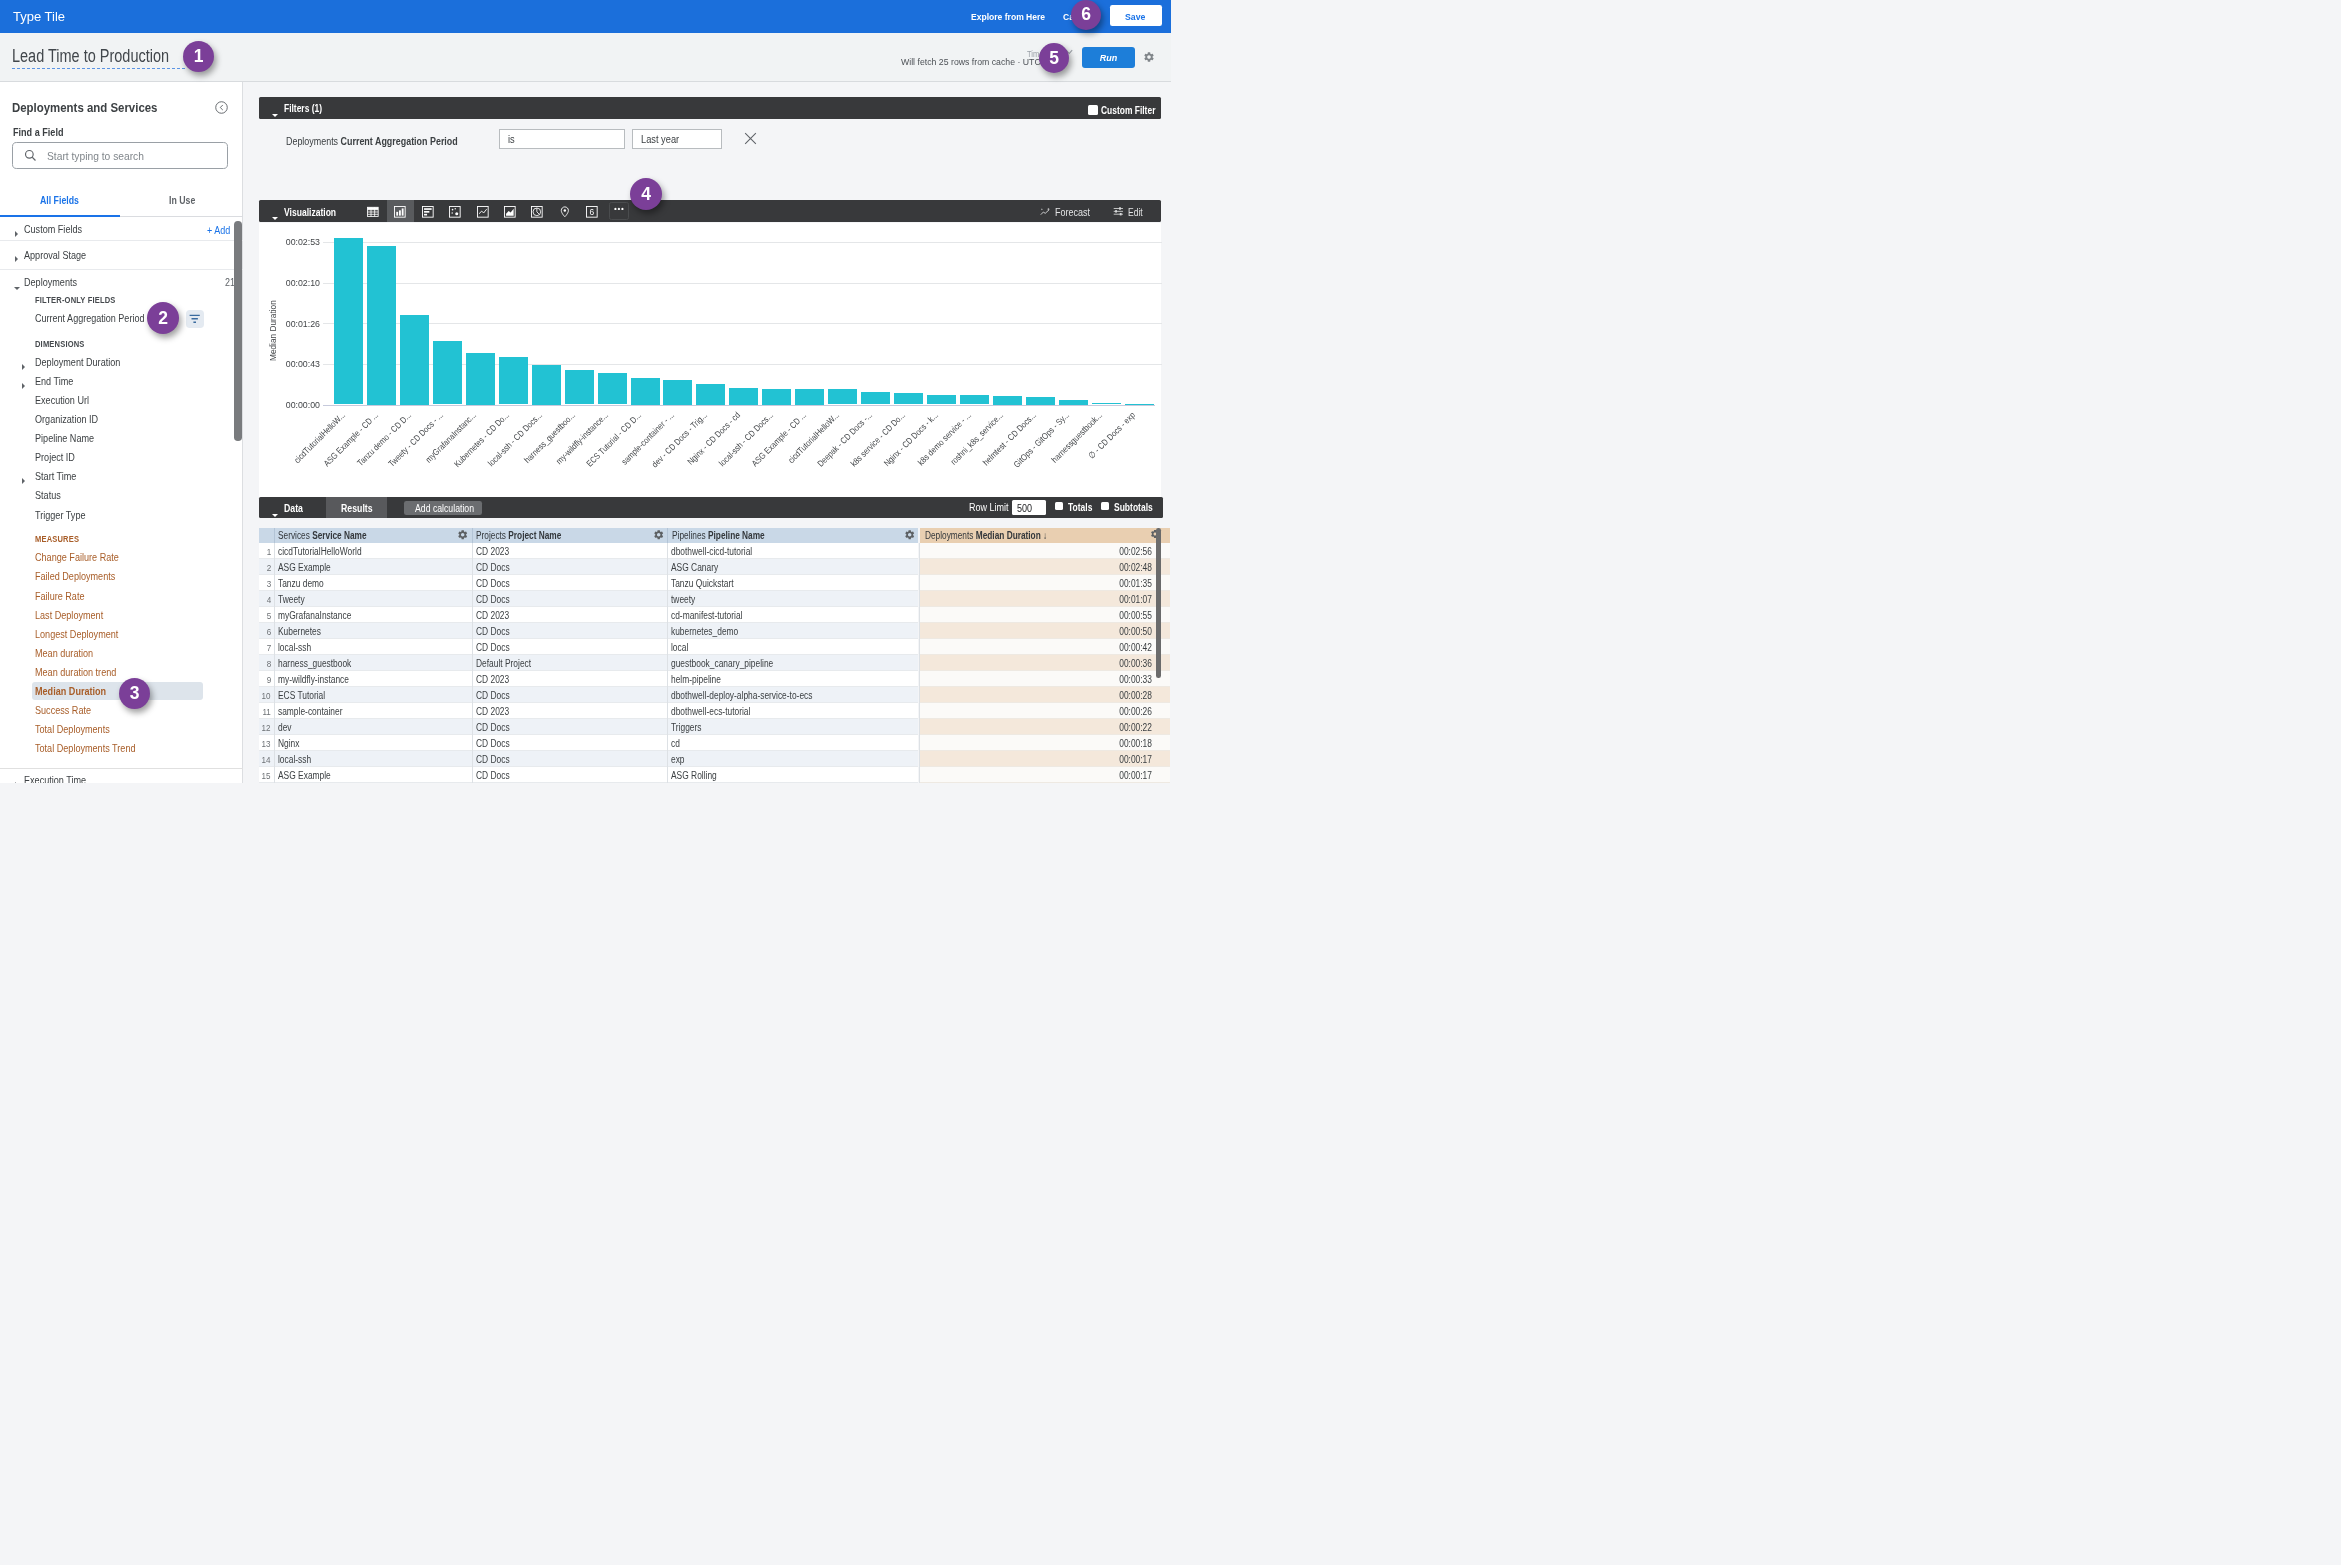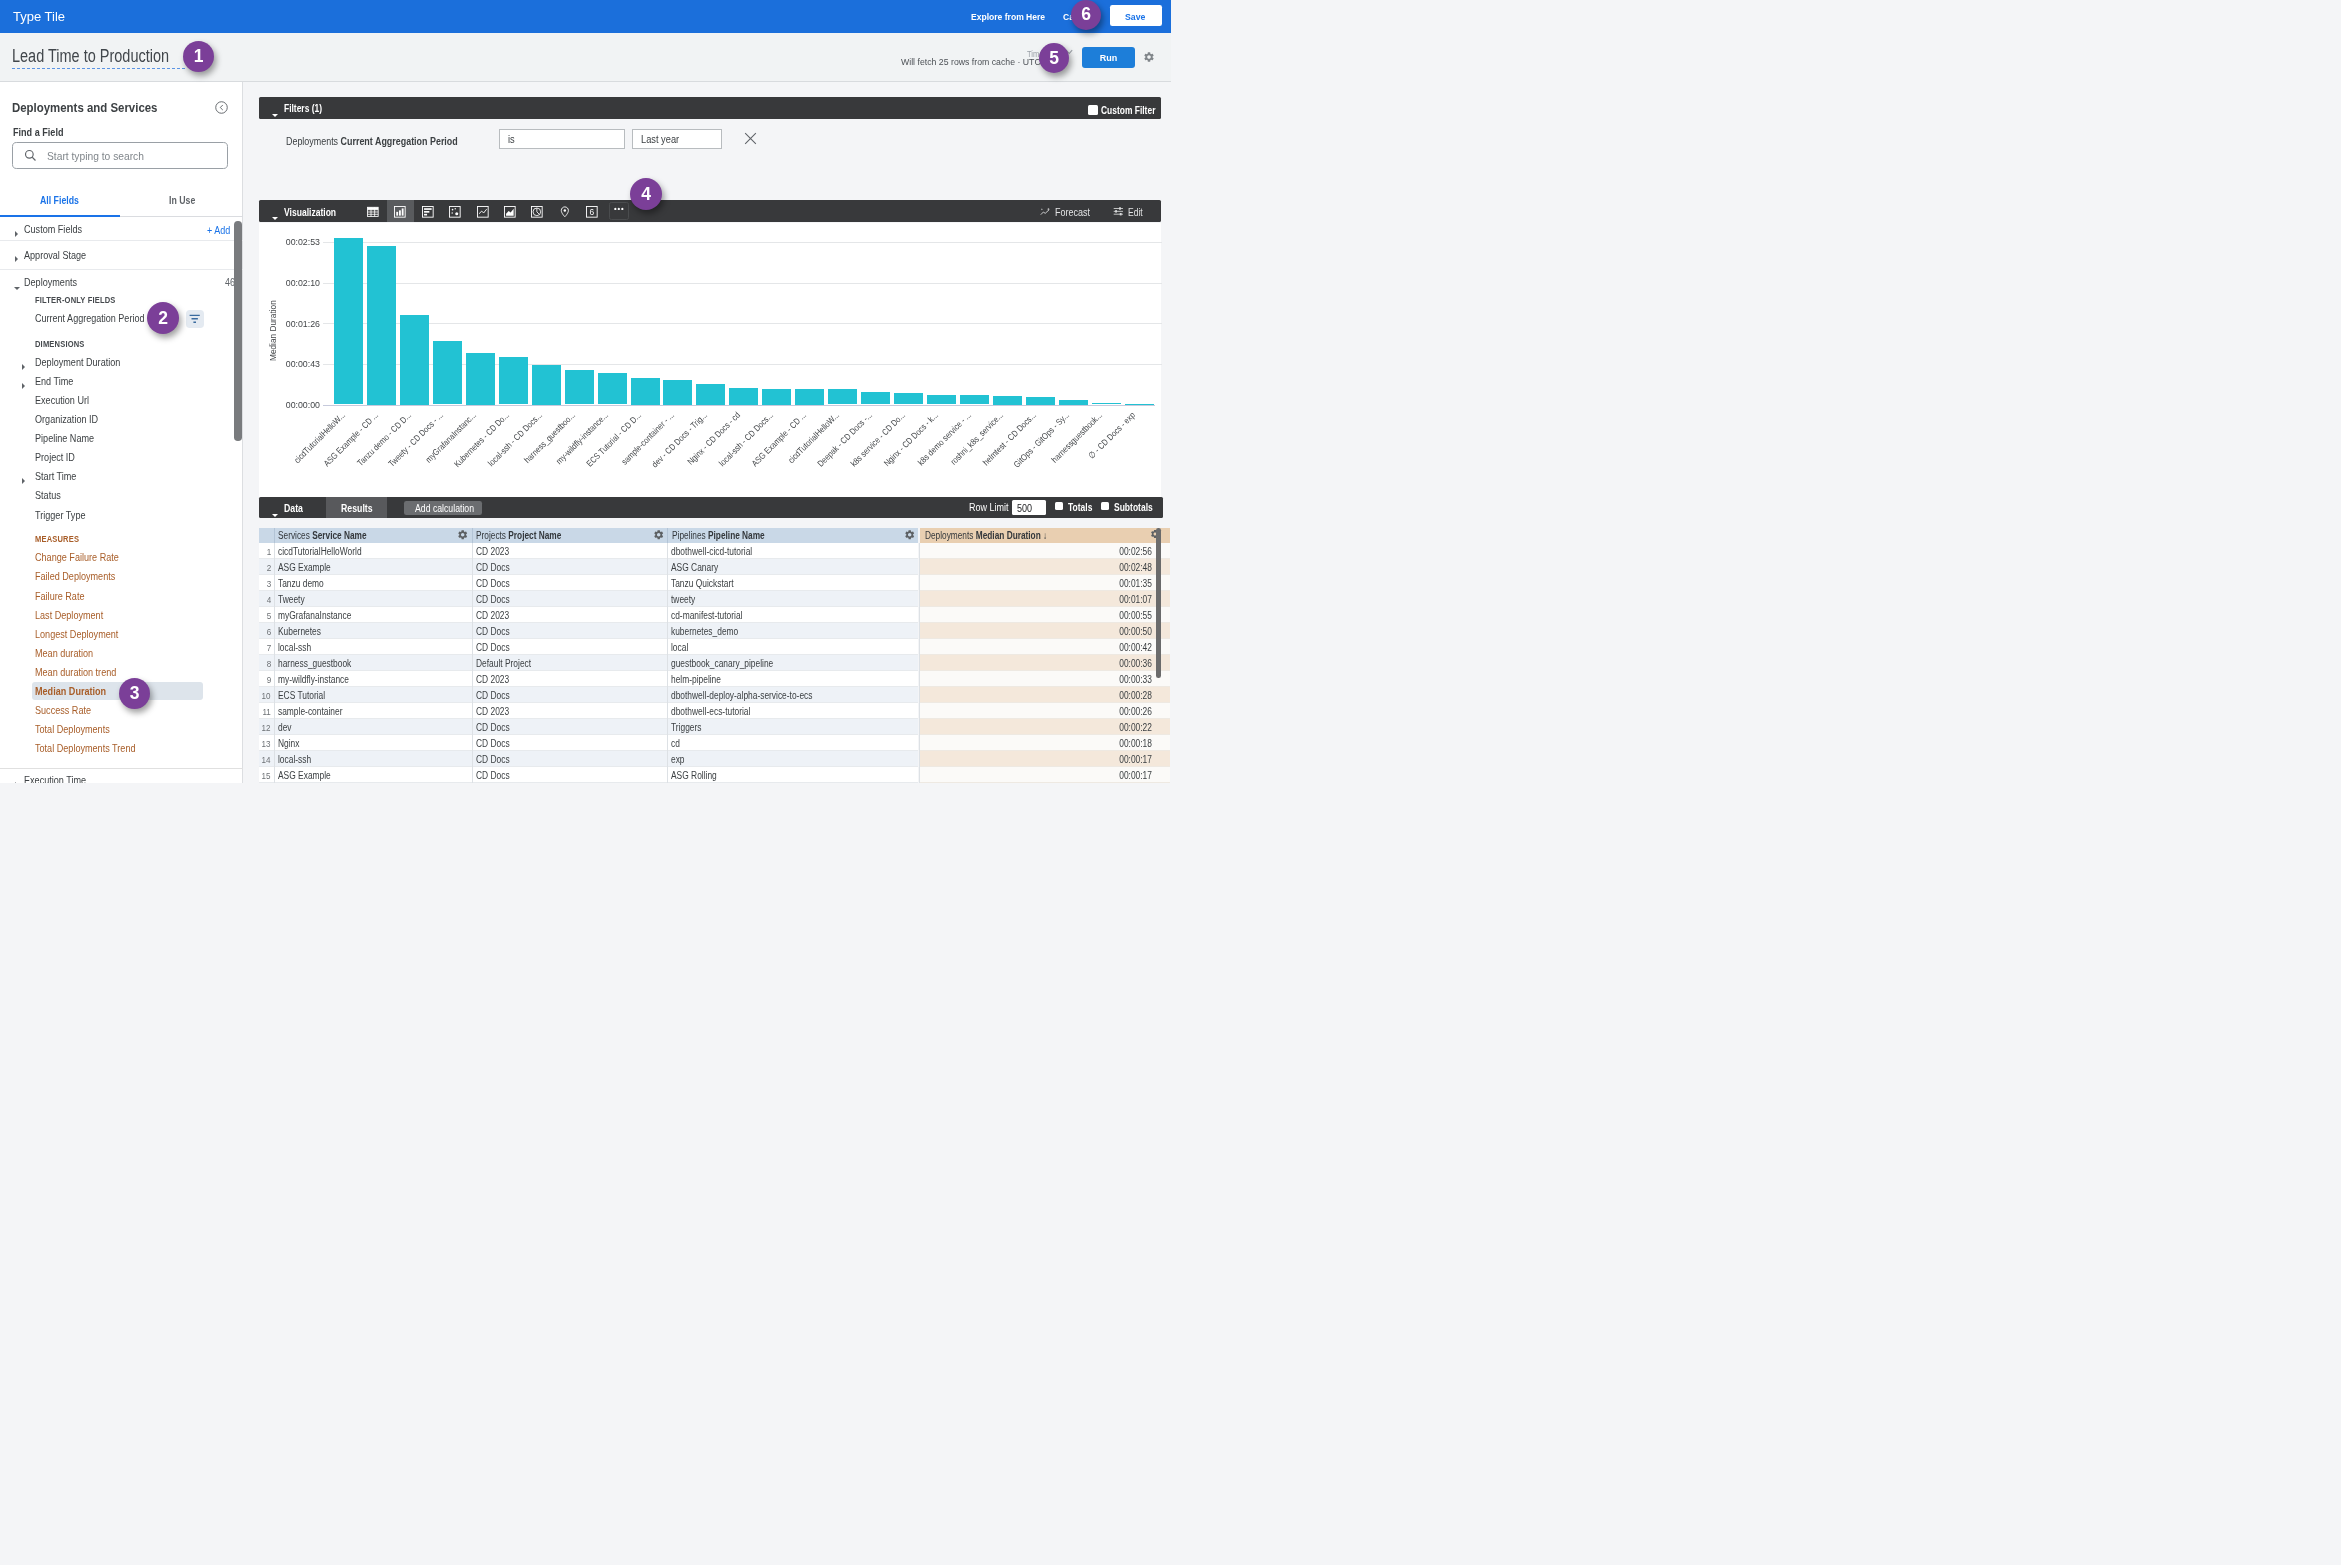--- a/index.html
+++ b/index.html
@@ -1,18 +1,18 @@
 <!DOCTYPE html>
 <html style="font-size:12px"><head><meta charset="utf-8"><title>Edit Tile</title><style>
 *{margin:0;padding:0;box-sizing:border-box;font-family:"Liberation Sans",sans-serif;}
 html,body{width:1171px;height:783px;overflow:hidden;background:#f4f5f7;}
 #p{position:relative;width:1171px;height:783px;overflow:hidden;}
 .ab{position:absolute;}
 .darkbar{background:#38393b;color:#fff;border-radius:1.5px;}
-.cw{color:#fff;}
+.cw{color:#fff;font-style:italic;}
 .t{position:absolute;white-space:nowrap;transform-origin:0 50%;}
 .tr{position:absolute;white-space:nowrap;transform-origin:100% 50%;}
 .caret-down{width:0;height:0;border-left:3.4px solid transparent;border-right:3.4px solid transparent;border-top:3.8px solid #fff;display:inline-block;}
 .tri-r{width:0;height:0;border-top:3px solid transparent;border-bottom:3px solid transparent;border-left:3.8px solid #5f6368;display:inline-block;}
 .tri-d{width:0;height:0;border-left:3px solid transparent;border-right:3px solid transparent;border-top:3.8px solid #5f6368;display:inline-block;}
 .bar{position:absolute;background:#22c2d3;}
 .grid{position:absolute;height:0.8px;background:#e4e6e8;}
 .ylab{position:absolute;width:53px;text-align:right;font-size:8.8px;color:#424548;}
 .xlab{position:absolute;width:137px;text-align:right;font-size:8.8px;color:#424548;transform:rotate(-45deg) scaleX(0.85);transform-origin:100% 0;white-space:nowrap;}
 .circle{position:absolute;background:#7b3f98;border-radius:50%;color:#fff;font-size:17.5px;font-weight:bold;display:flex;align-items:center;justify-content:center;box-shadow:2.3px 3.8px 6.8px rgba(0,0,0,0.38);z-index:50;}
@@ -57,21 +57,21 @@
 <div class="ab" style="left:0;top:215px;width:120px;height:2.3px;background:#1a73e8;"></div>
 <div class="ab" style="left:15px;top:226px;"><span class="tri-r"></span></div>
 <div class="t" style="left:23.6px;top:229px;font-size:10.7px;color:#3c4043;transform:translateY(-50%) scaleX(0.85);">Custom Fields</div>
 <div class="t" style="left:207px;top:230px;font-size:10px;color:#1a73e8;transform:translateY(-50%) scaleX(0.9);">+ Add</div>
 <div class="ab" style="left:0;top:240px;width:243px;height:0.8px;background:#e8eaed;"></div>
 <div class="ab" style="left:15px;top:251px;"><span class="tri-r"></span></div>
 <div class="t" style="left:23.6px;top:255px;font-size:10.7px;color:#3c4043;transform:translateY(-50%) scaleX(0.85);">Approval Stage</div>
 <div class="ab" style="left:0;top:269px;width:243px;height:0.8px;background:#e8eaed;"></div>
 <div class="ab" style="left:13.7px;top:279px;"><span class="tri-d"></span></div>
 <div class="t" style="left:23.6px;top:282px;font-size:10.7px;color:#3c4043;transform:translateY(-50%) scaleX(0.85);">Deployments</div>
-<div class="t" style="left:225px;top:282px;font-size:10px;color:#5f6368;transform:translateY(-50%) scaleX(0.9);">46</div>
+<div class="t" style="left:225px;top:282px;font-size:10px;color:#5f6368;transform:translateY(-50%) scaleX(0.9);">21</div>
 <div class="t" style="left:35px;top:300px;font-size:8.4px;color:#45494d;font-weight:bold;transform:translateY(-50%) scaleX(0.9);letter-spacing:0.2px;">FILTER-ONLY FIELDS</div>
 <div class="t" style="left:35px;top:318px;font-size:10.7px;color:#3c4043;transform:translateY(-50%) scaleX(0.845);">Current Aggregation Period</div>
 <div class="ab" style="left:186px;top:310px;width:18px;height:18px;background:#e4eaf1;border-radius:3.8px;"></div>
 <svg class="ab" style="left:189px;top:314px;" width="11.4" height="10" viewBox="0 0 15 13">
       <g stroke="#3a6b9f" stroke-width="1.9" fill="none">
         <path d="M0.8 1.7h13.4M3.3 6.2h8.4M5.8 10.7h3.4"></path>
       </g>
     </svg>
 <div class="t" style="left:35px;top:344px;font-size:8.4px;color:#45494d;font-weight:bold;transform:translateY(-50%) scaleX(0.9);letter-spacing:0.2px;">DIMENSIONS</div>
 <div class="ab" style="left:22px;top:359px;"><span class="tri-r"></span></div>

